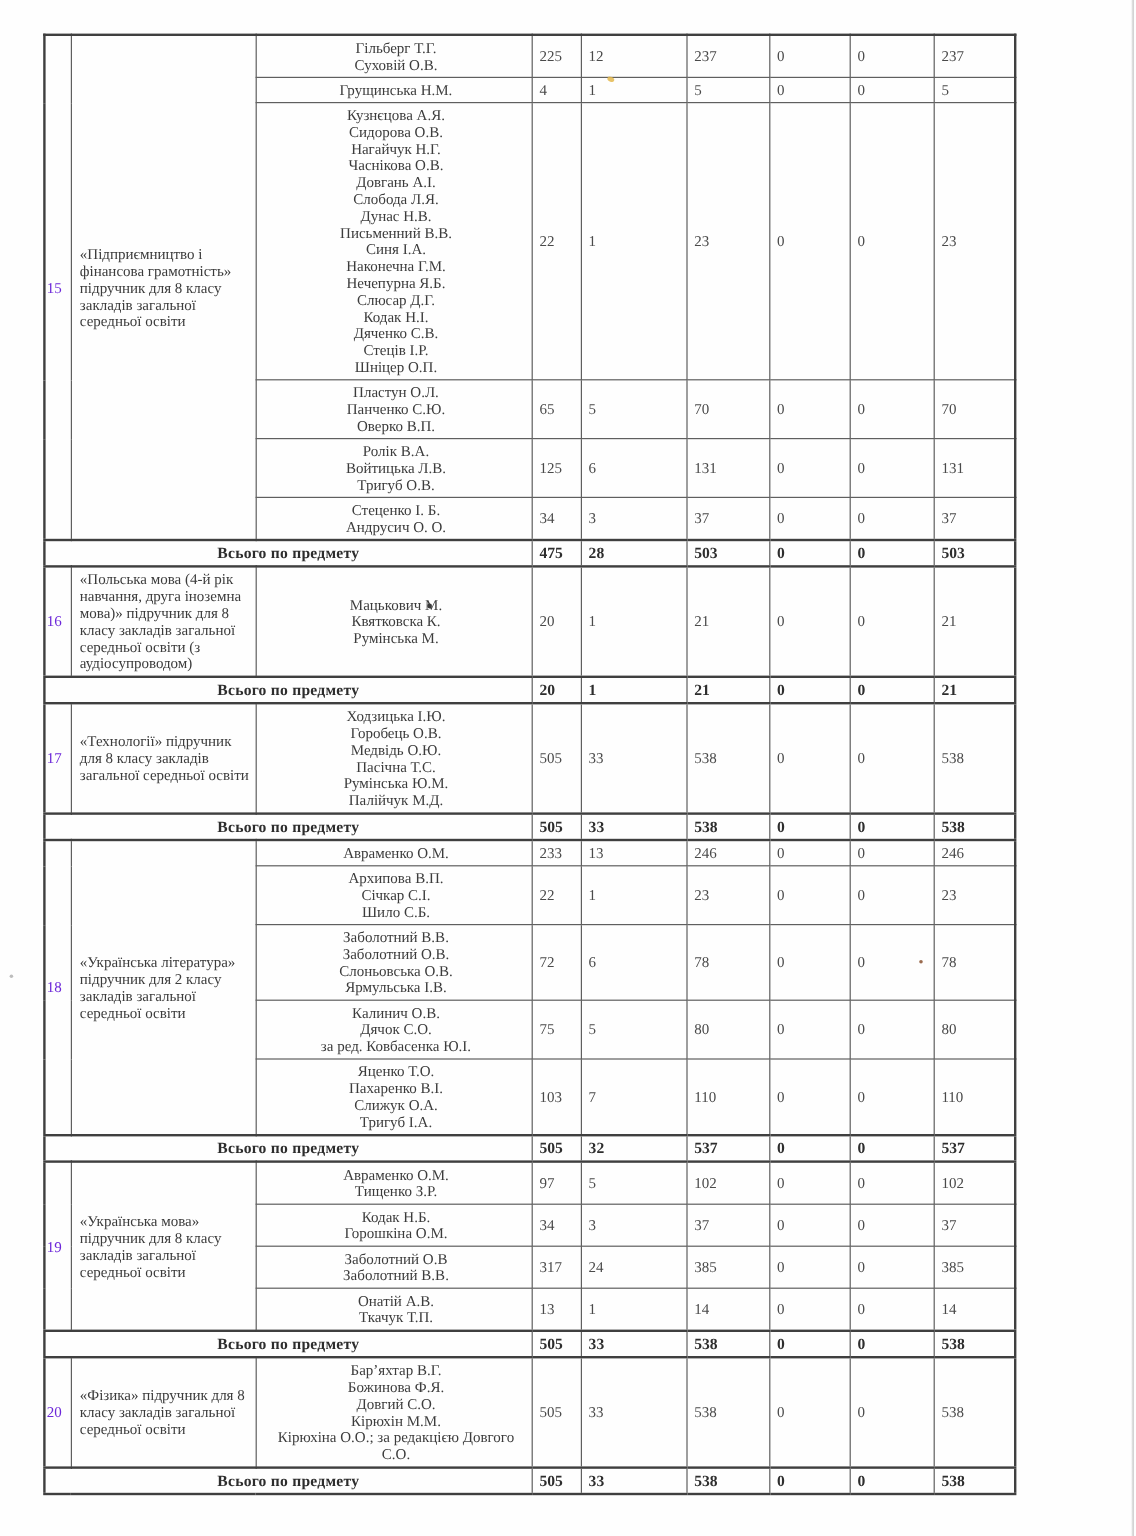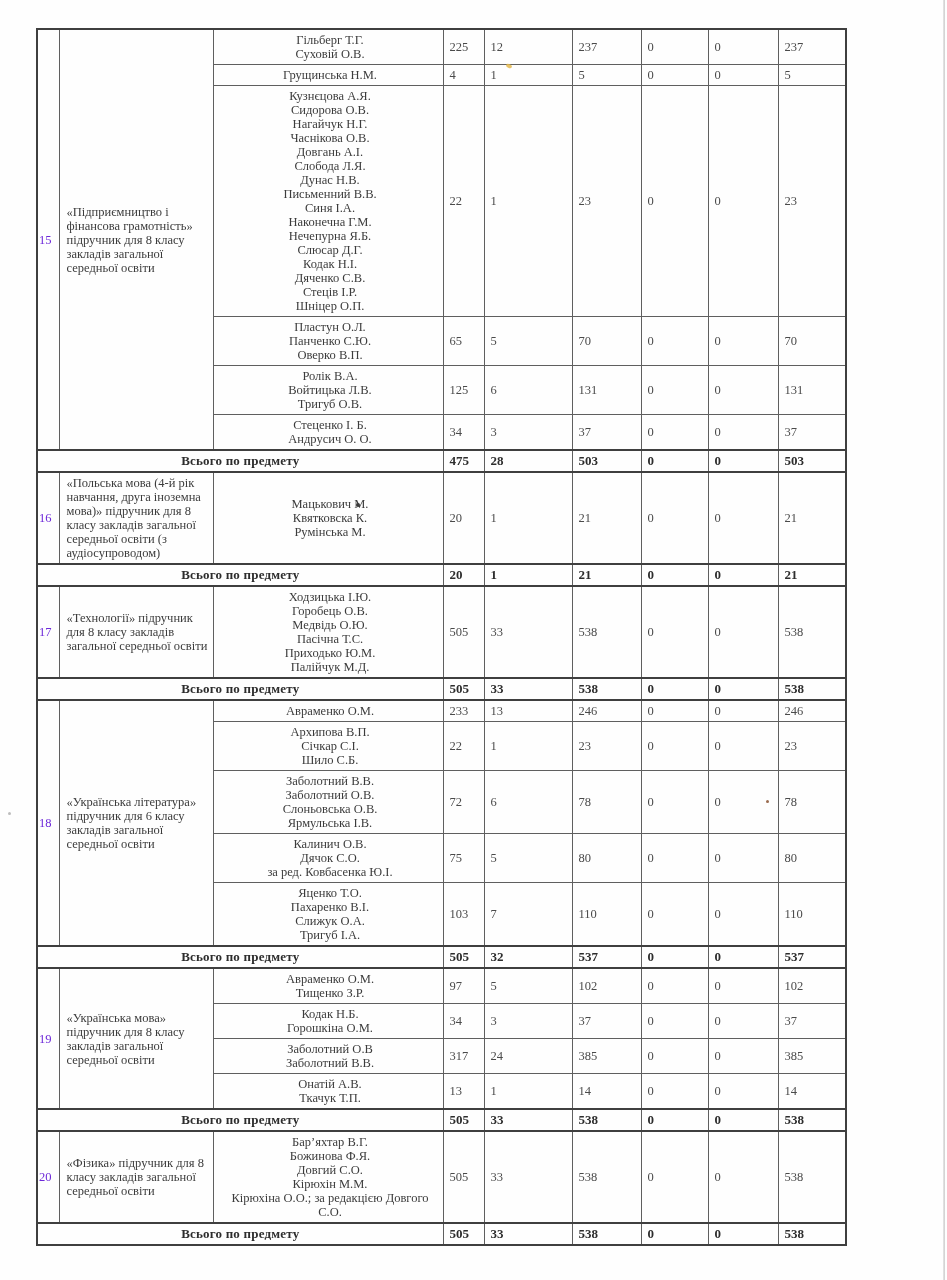--- a/index.html
+++ b/index.html
@@ -175,41 +175,41 @@
           <td class="value-cell">0</td>
           <td class="value-cell">21</td>
         </tr>
         <tr class="author-row">
           <td class="num-cell" rowspan="1">17</td>
           <td class="title-cell" rowspan="1">«Технології» підручник для 8 класу закладів загальної середньої освіти</td>
           <td class="authors-cell">Ходзицька І.Ю.
 Горобець О.В.
 Медвідь О.Ю.
 Пасічна Т.С.
-Приходько Ю.М.
+Румінська Ю.М.
 Палійчук М.Д.</td>
           <td class="value-cell">505</td>
           <td class="value-cell">33</td>
           <td class="value-cell">538</td>
           <td class="value-cell">0</td>
           <td class="value-cell">0</td>
           <td class="value-cell">538</td>
         </tr>
         <tr class="total-row">
           <td class="total-label-cell" colspan="3">Всього по предмету</td>
           <td class="value-cell">505</td>
           <td class="value-cell">33</td>
           <td class="value-cell">538</td>
           <td class="value-cell">0</td>
           <td class="value-cell">0</td>
           <td class="value-cell">538</td>
         </tr>
         <tr class="author-row">
           <td class="num-cell" rowspan="5">18</td>
-          <td class="title-cell" rowspan="5">«Українська література» підручник для 6 класу закладів загальної середньої освіти</td>
+          <td class="title-cell" rowspan="5">«Українська література» підручник для 2 класу закладів загальної середньої освіти</td>
           <td class="authors-cell">Авраменко О.М.</td>
           <td class="value-cell">233</td>
           <td class="value-cell">13</td>
           <td class="value-cell">246</td>
           <td class="value-cell">0</td>
           <td class="value-cell">0</td>
           <td class="value-cell">246</td>
         </tr>
         <tr class="author-row">
           <td class="authors-cell">Архипова В.П.

